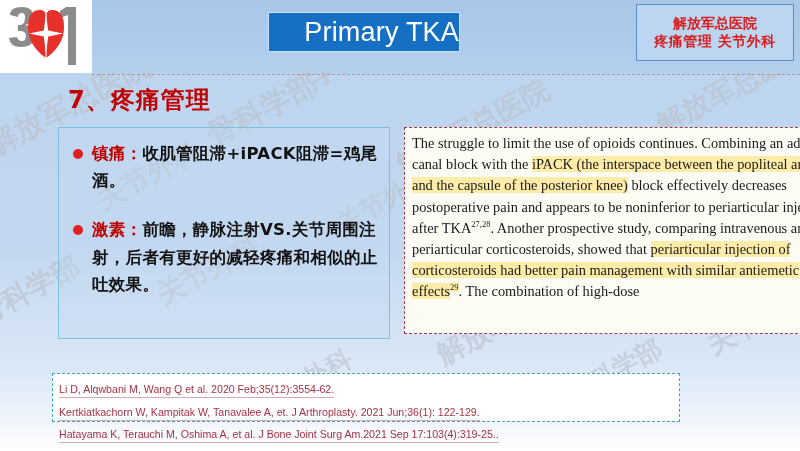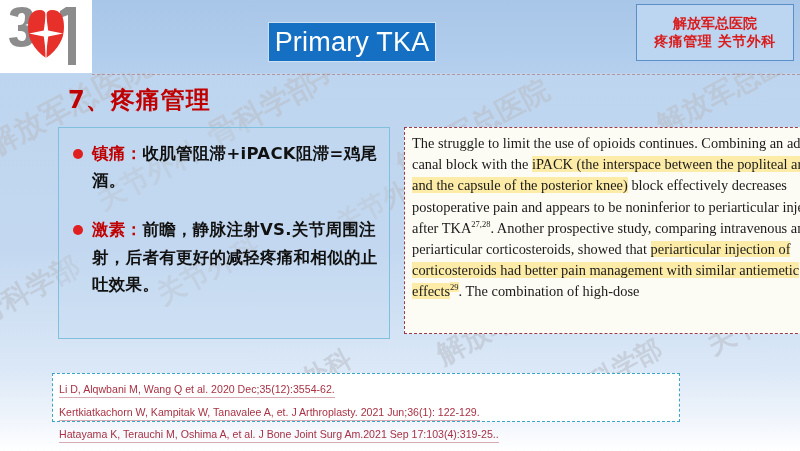--- a/index.html
+++ b/index.html
@@ -21,23 +21,23 @@
     transform:rotate(-28deg);transform-origin:left top;white-space:nowrap;
   }
 
   
   .header-band{position:absolute;left:0;top:0;width:800px;height:73px;
     background:linear-gradient(to bottom,#a8c6e8,#b4cfee);}
   .logo-plate{position:absolute;left:0;top:0;width:92px;height:73px;background:#ffffff;}
   .logo{position:absolute;left:6px;top:5px;width:78px;height:62px;}
 
   .title-box{
-    position:absolute;left:268px;top:22px;width:168px;height:40px;
+    position:absolute;left:268px;top:12px;width:192px;height:40px;
     background:#1570c4;border:1px solid #cddff2;box-sizing:border-box;
-    display:flex;align-items:center;justify-content:center;
+    display:flex;align-items:center;justify-content:flex-end;
   }
   .title-box span{
     color:#ffffff;font-size:27px;font-family:"Liberation Sans",sans-serif;
     letter-spacing:.2px;line-height:1;
   }
 
   .org-box{
     position:absolute;left:636px;top:4px;width:158px;height:57px;
     background:#bcd6f2;border:1px solid #5a8fc8;box-sizing:border-box;
     display:flex;flex-direction:column;align-items:center;justify-content:center;gap:3px;
@@ -167,18 +167,18 @@
         <span class="lead">激素：</span><span>前瞻，静脉注射VS.关节周围注射，后者有更好的减轻疼痛和相似的止吐效果。</span>
       </div>
     </div>
   </div>
 
   <div class="quote-panel">
     <div class="quote-text" id="quote-text"><span>The struggle to limit the use of opioids continues. Combining an adductor canal block with the </span><span class="hl">iPACK (the interspace between the popliteal artery and the capsule of the posterior knee)</span><span> block effectively decreases postoperative pain and appears to be noninferior to periarticular injection after TKA</span><sup>27,28</sup><span>. Another prospective study, comparing intravenous and periarticular corticosteroids, showed that </span><span class="hl">periarticular injection of corticosteroids had better pain management with similar antiemetic effects</span><sup class="hl">29</sup><span>. The combination of high-dose</span></div>
   </div>
 
   <div class="ref-box">
-    <div class="ref-row"><span class="ref-line">Li D, Alqwbani M, Wang Q et al. 2020 Dec;35(12):3554-62.</span></div>
+    <div class="ref-row"><span class="ref-line">Li D, Alqwbani M, Wang Q et al. 2020 Feb;35(12):3554-62.</span></div>
     <div class="ref-row"><span class="ref-line">Kertkiatkachorn W, Kampitak W, Tanavalee A, et. J Arthroplasty. 2021 Jun;36(1): 122-129.</span></div>
     <div class="ref-row"><span class="ref-line">Hatayama K, Terauchi M, Oshima A, et al. J Bone Joint Surg Am.2021 Sep 17:103(4):319-25..</span></div>
   </div>
 
 </div>
 
 </body></html>

